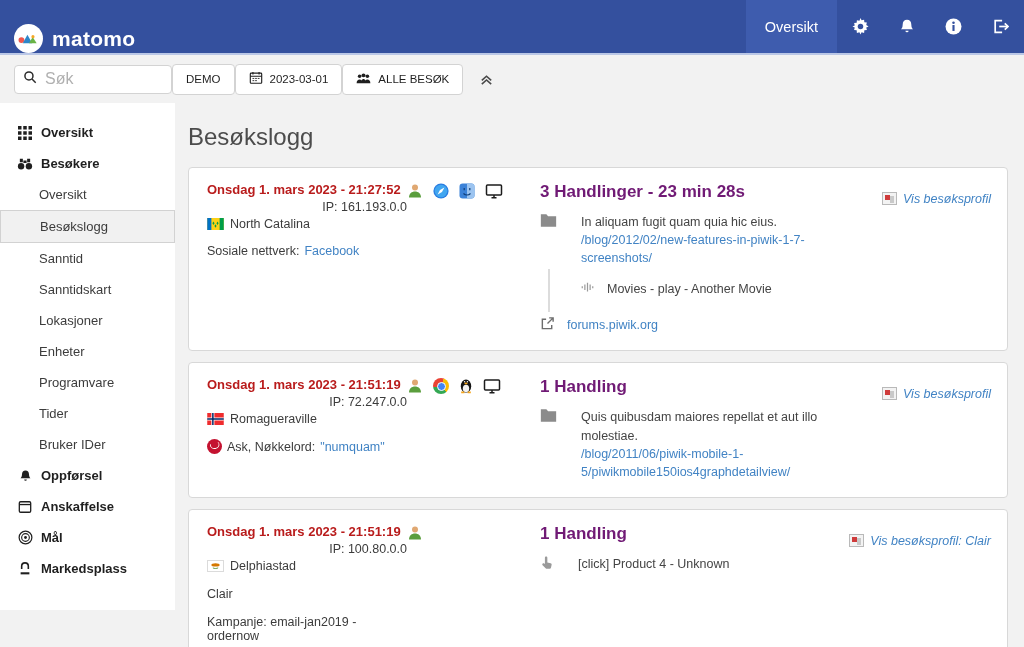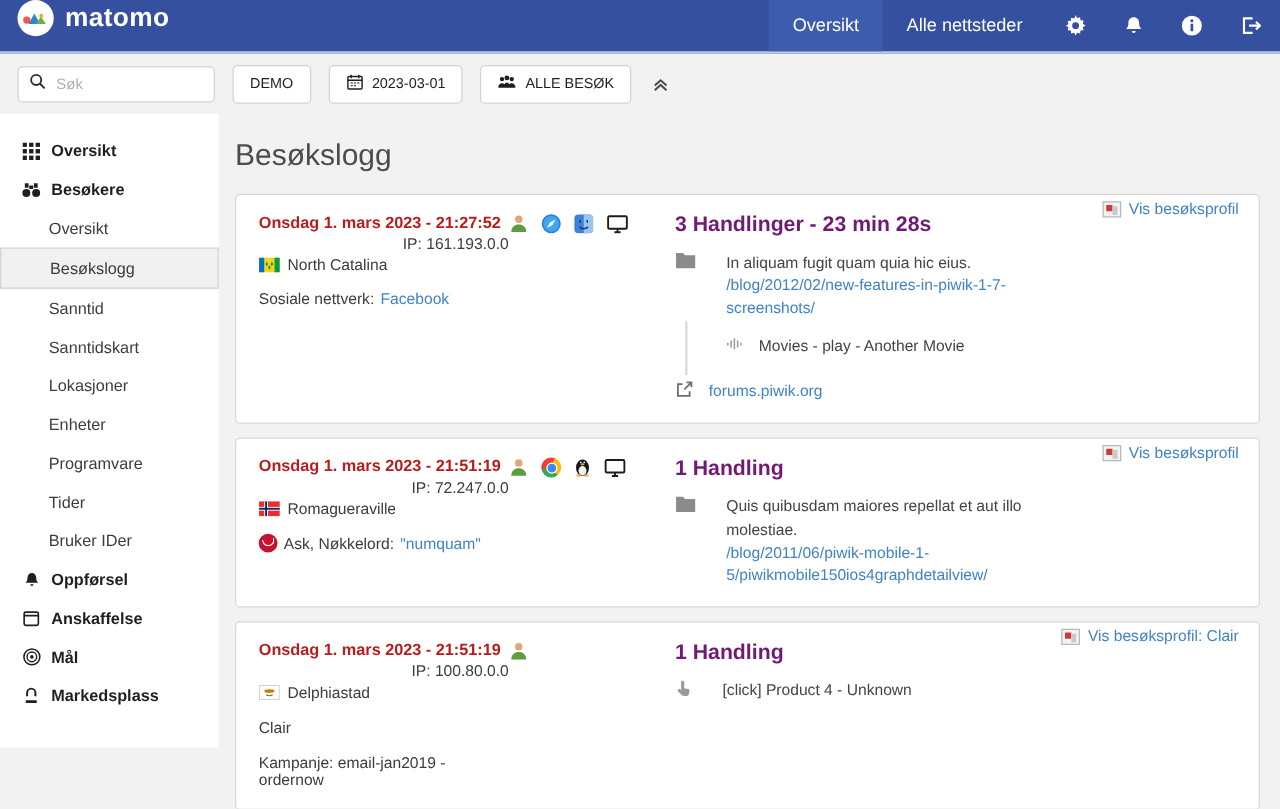--- a/index.html
+++ b/index.html
@@ -4,41 +4,41 @@
 <style>
   * { box-sizing: border-box; }
   html,body { margin:0; padding:0; }
   body {
     width:1024px; height:647px; overflow:hidden;
     font-family:"Liberation Sans", sans-serif;
     background:#f2f2f2; color:#444;
   }
   
   .topnav {
-    height:43px; background:#34509e; display:flex; align-items:flex-start;
+    height:55px; background:#34509e; display:flex; align-items:flex-end;
     padding-left:14px; border-bottom:2px solid #bac7e6;gap:47px;
   }
   .brand { display:flex; align-items:center; gap:9px; cursor:pointer; }
   .brand-circle { width:29px; height:29px; background:#fff; border-radius:50%;
     display:flex; align-items:center; justify-content:center; }
   .brand-name { color:#fff; font-size:21px; font-weight:bold; letter-spacing:.3px; }
   .topnav-right { margin-left:auto; display:flex; align-items:stretch; height:100%; }
   .topnav-item { color:#fff; font-size:14.5px; padding:0 19px; display:flex; align-items:center; cursor:pointer; }
   .topnav-item.active { background:#3e5cae; }
   .topnav-iconbtn { display:flex; align-items:center; padding:0 15px; cursor:pointer; }
   
   .toolbar { height:48px; display:flex; align-items:center; padding:0 14px; }
   .search-box { width:158px; height:29px; background:#fff; border:1px solid #d3d3d3;
     border-radius:4px; display:flex; align-items:center; gap:6px; padding:0 8px; }
-  .search-box input { border:none; outline:none; width:100%; font-size:12px; color:#333;
+  .search-box input { border:none; outline:none; width:100%; font-size:16px; color:#333;
     font-family:"Liberation Sans", sans-serif; background:transparent; }
   .search-box input::placeholder { color:#b0b0b0; }
   .tb-btn { height:31px; background:#fff; border:1px solid #d3d3d3; border-radius:4px;
     font-size:11.5px; color:#1f1f1f; display:flex; align-items:center; gap:7px;
-    padding:0 13px; margin-left:14px; cursor:pointer; font-family:"Liberation Sans", sans-serif;text-align:right; }
+    padding:0 13px; margin-left:0; cursor:pointer; font-family:"Liberation Sans", sans-serif;text-align:right; }
   .collapse-btn { margin-left:16px; cursor:pointer; display:flex; align-items:center; }
   
   .layout { display:flex; align-items:flex-start; }
   .sidebar { width:175px; background:#fff; padding:14px 0 26px 0; }
   .side-item { display:flex; align-items:center; gap:7px; padding:8px 0 8px 16px;
     font-size:13px; color:#1f1f1f; cursor:pointer; }
   .side-item .sicon { width:18px; display:flex; justify-content:center; }
   .side-item.bold { font-weight:bold; }
   .side-item.sub { padding-left:39px; color:#3c3c3c; }
   .side-item.selected { background:#f1f1f1; border:1px solid #d2d2d2; }
@@ -53,22 +53,22 @@
   .loc-row { display:flex; align-items:center; gap:6px; }
   .extra-row { margin-top:13px; display:flex; align-items:center; gap:5px; flex-wrap:wrap; }
   .devices { width:133px; flex-shrink:0; display:flex; gap:10px; padding-top:1px; }
   .vright { flex:1; font-size:12.5px; padding-right:135px; }
   .actions-title { font-weight:bold; font-size:17px; color:#701a75; margin-bottom:11px; }
   .action-row { display:flex; gap:24px; align-items:flex-start; line-height:1.45; }
   .branch { margin-left:8px; border-left:2px solid #dcdcdc; padding:11px 0 15px 30px;
     display:flex; gap:12px; align-items:center; margin-top:2px; }
   .outlink-row { display:flex; gap:12px; margin-top:4px; align-items:center; }
   a.lnk { color:#4183C4; text-decoration:none; cursor:pointer; }
-  .profile-link { position:absolute; top:4px; right:16px; display:flex; align-items:flex-end;
-    gap:6px; color:#4183C4; font-size:12.5px; cursor:pointer; }
+  .profile-link { position:absolute; top:24px; right:16px; display:flex; align-items:flex-start;
+    gap:6px; color:#4183C4; font-style:italic; font-size:12.5px; cursor:pointer; }
   .profile-ic { width:15px; height:13px; border:1px solid #b9b9b9; background:#f3f3f3;
     position:relative; display:inline-block; flex-shrink:0; }
   .profile-ic::before { content:""; position:absolute; left:2px; top:2px; width:5px; height:5px; background:#cf3b3b; }
   .profile-ic::after { content:""; position:absolute; right:2px; top:3px; width:4px; height:7px; background:#c9c9c9; }
   .flag { display:inline-flex; flex-shrink:0; }
   .chrome-icon { width:16px; height:16px; border-radius:50%; position:relative; flex-shrink:0;
     background:conic-gradient(from 140deg, #34a853 0 120deg, #ea4335 120deg 240deg, #fbbc05 240deg 360deg); }
   .chrome-icon::after { content:""; position:absolute; inset:3.5px; border-radius:50%;
     background:#4285f4; border:1.5px solid #fff; }
   .ask-icon { width:15px; height:15px; border-radius:50%; background:#c41230; position:relative;
@@ -86,21 +86,20 @@
         <circle cx="6.5" cy="14" r="5.5" fill="#f1574d"></circle>
         <path d="M9 20 L18 4 L27 20 Z" fill="#2d86c9"></path>
         <path d="M21 20 L28 8 L35.5 20 Z" fill="#69b345"></path>
         <circle cx="28.5" cy="7.5" r="3" fill="#f5a623"></circle>
       </svg>
     </span>
     <span class="brand-name">matomo</span>
   </div>
   <div class="topnav-right">
     <div class="topnav-item active">Oversikt</div>
-    <div class="topnav-item">Alle nettsteder</div>
     <div class="topnav-iconbtn">
       <svg width="17" height="17" viewBox="0 0 16 16" fill="#fff">
         <path d="M8 0l1 2.2 2.4-.6.2 2.4 2.4.2-.6 2.4L15.6 8l-2.2 1 .6 2.4-2.4.2-.2 2.4-2.4-.6L8 15.6 7 13.4l-2.4.6-.2-2.4-2.4-.2.6-2.4L.4 8l2.2-1-.6-2.4 2.4-.2.2-2.4 2.4.6z"></path>
         <circle cx="8" cy="8" r="2.6" fill="#34509e"></circle>
       </svg>
     </div>
     <div class="topnav-iconbtn">
       <svg width="16" height="17" viewBox="0 0 16 16" fill="#fff">
         <path d="M8 1.2c2.7 0 4.3 2.1 4.3 4.7 0 3.1 1.2 4.3 1.8 4.8H1.9c.6-.5 1.8-1.7 1.8-4.8C3.7 3.3 5.3 1.2 8 1.2z"></path>
         <path d="M6.4 12.2a1.6 1.6 0 0 0 3.2 0z"></path>

